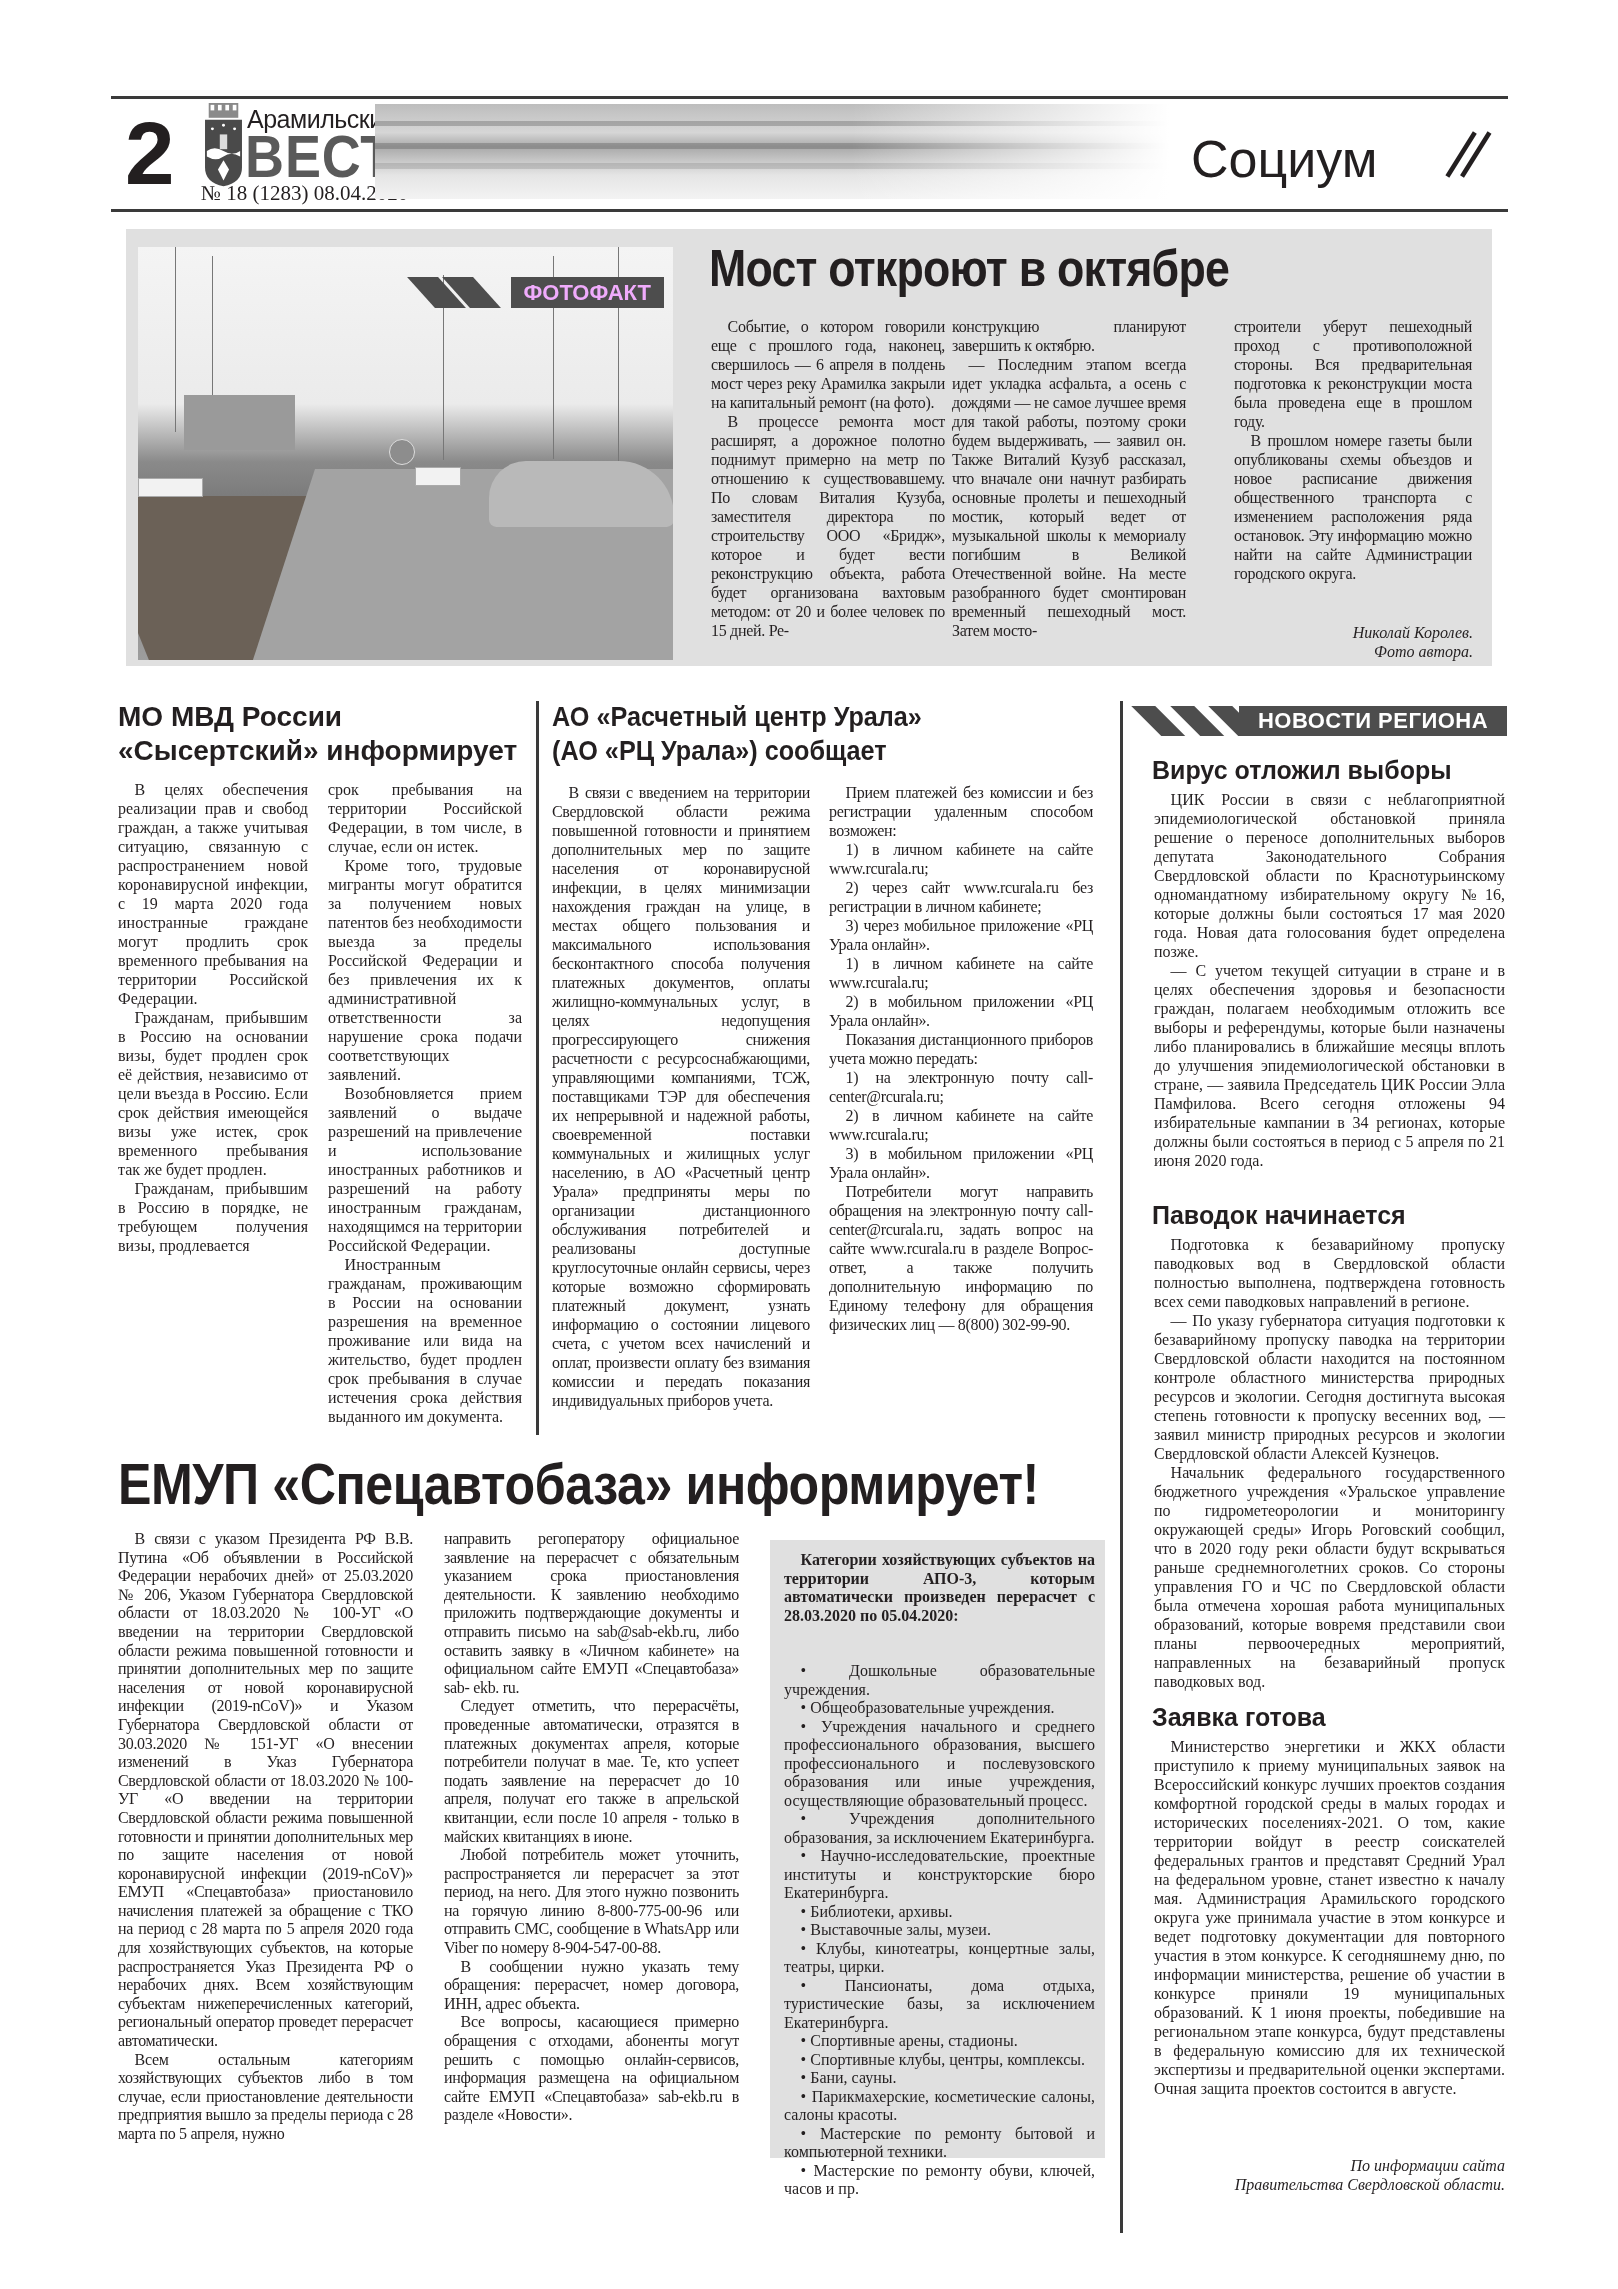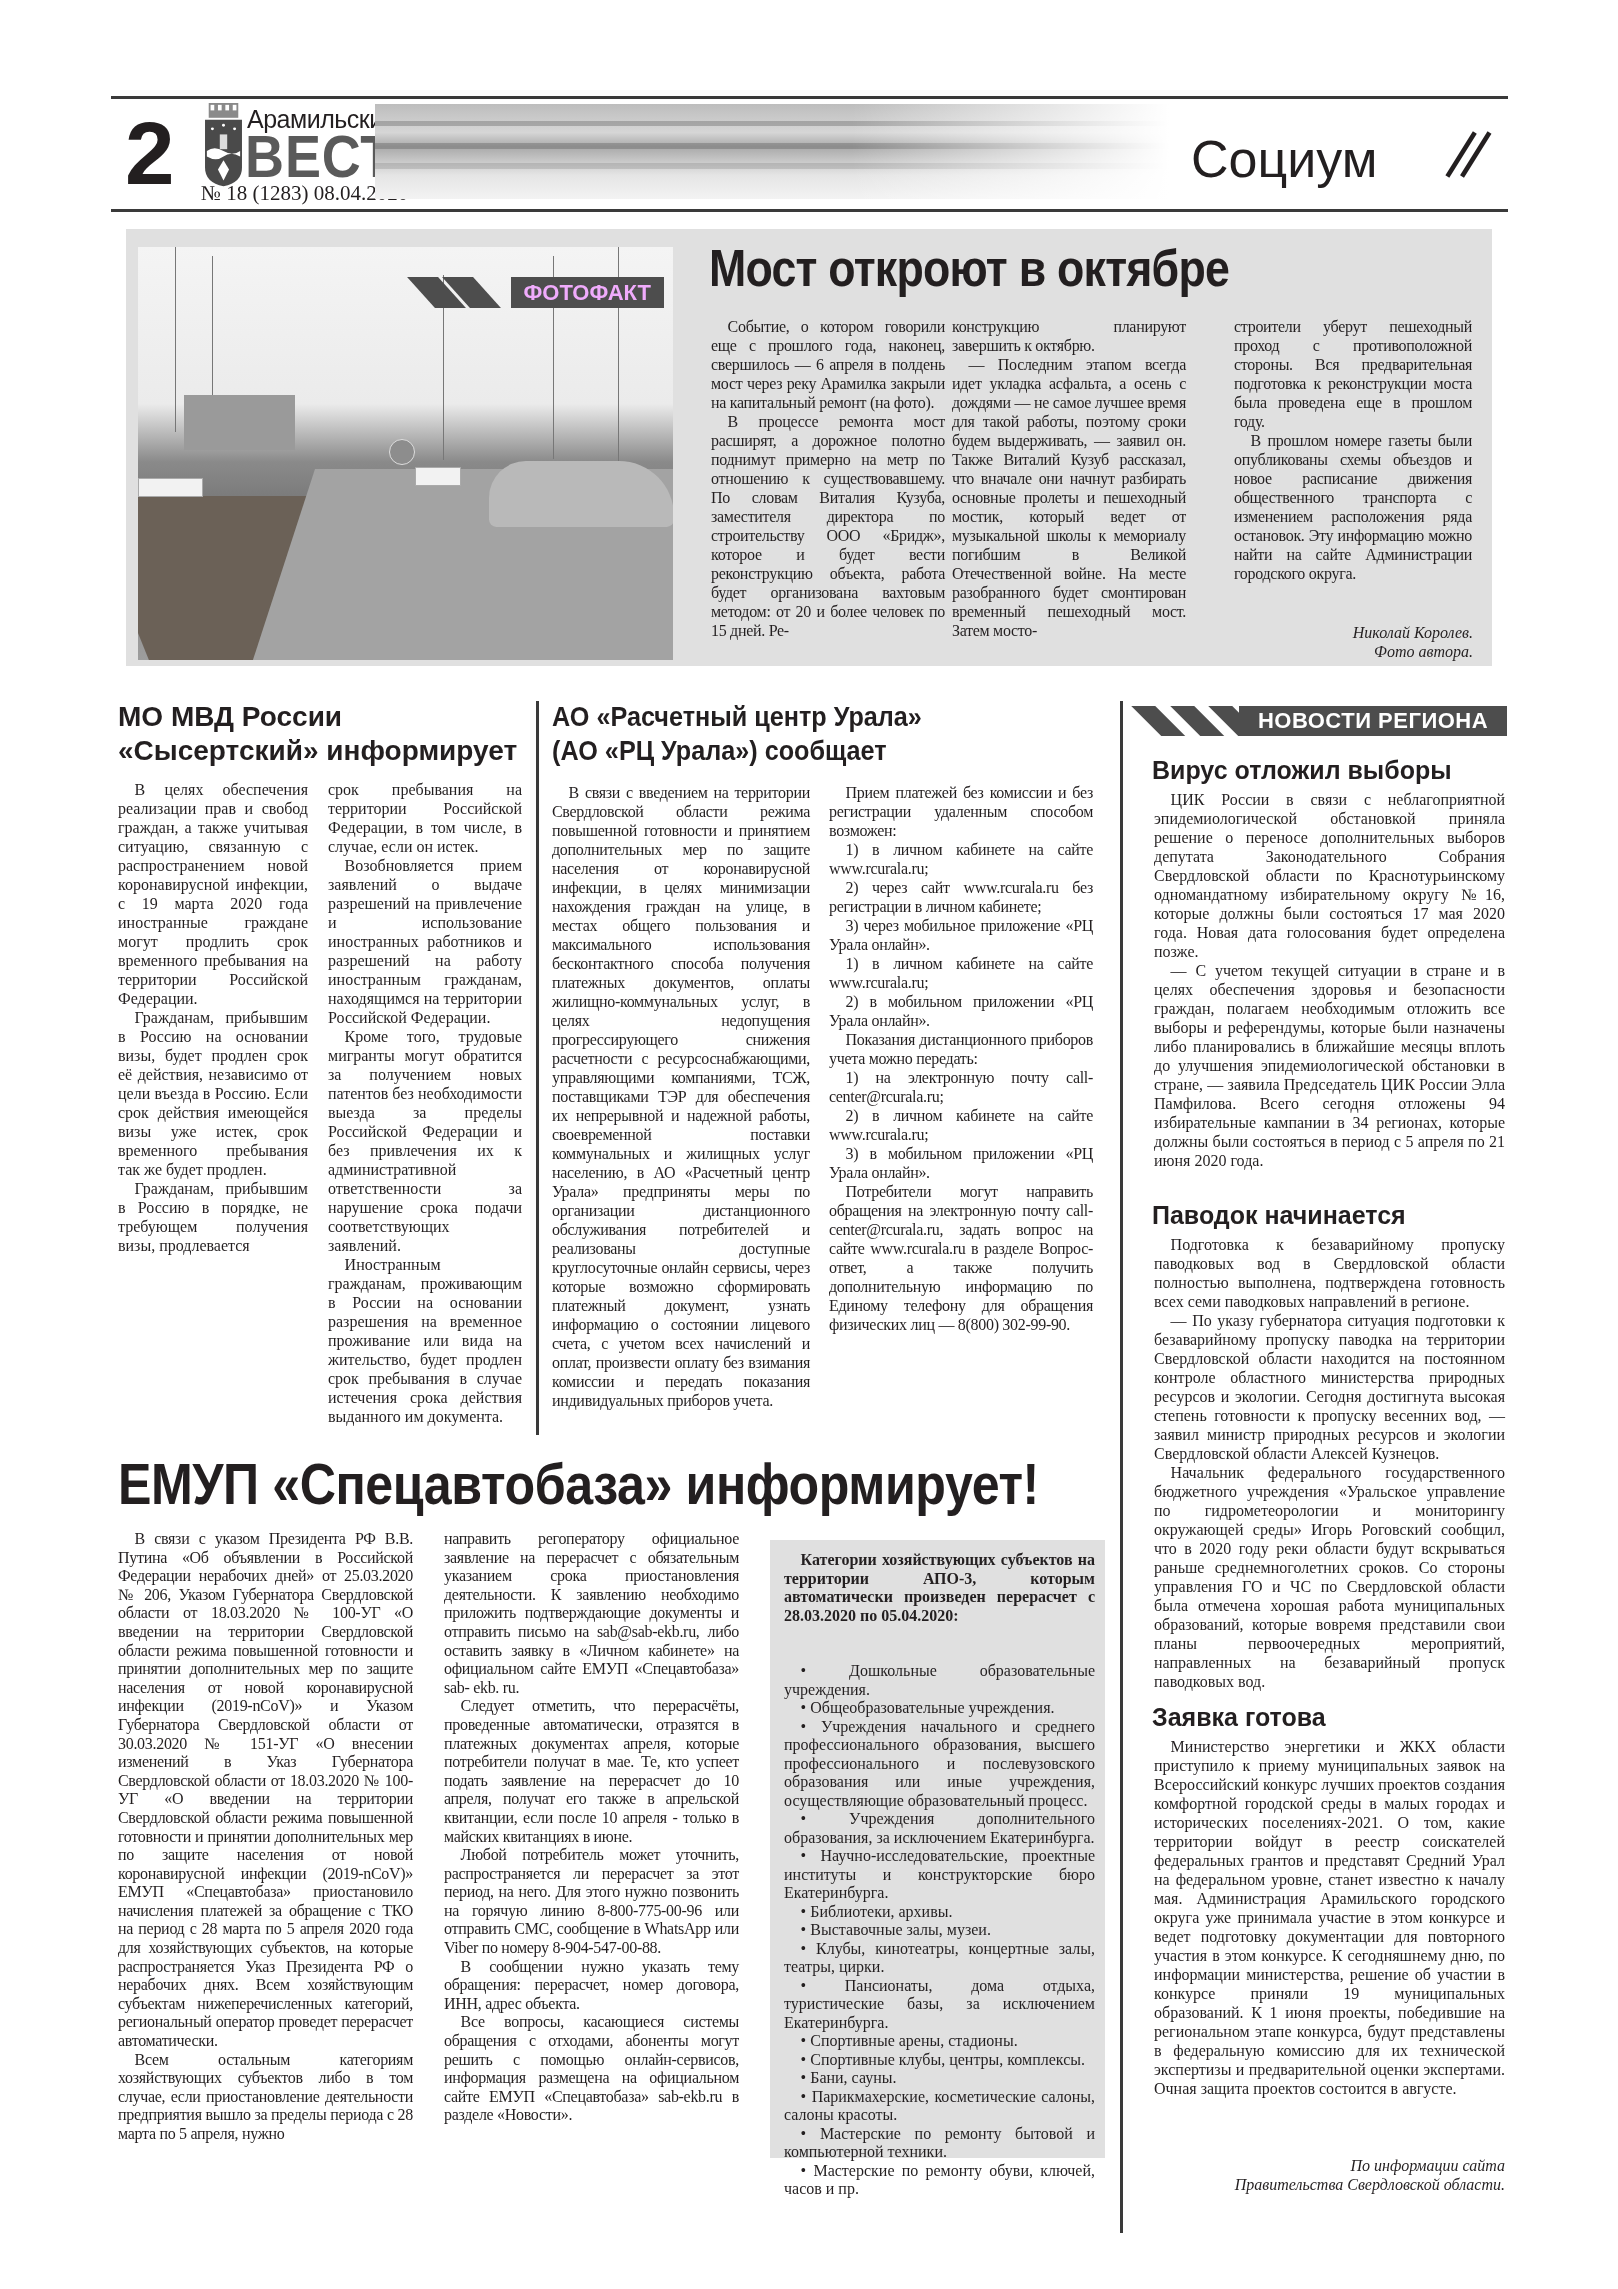--- a/index.html
+++ b/index.html
@@ -141,22 +141,22 @@
   <div>МО МВД России</div>
   <div>«Сысертский» информирует</div>
 </div>
 <div class="col small-col" style="left:118px;top:780px;width:190px;">
     <p>В целях обеспечения реализации прав и свобод граждан, а также учитывая ситуацию, связанную с распространением новой коронавирусной инфекции, с 19 марта 2020 года иностранные граждане могут продлить срок временного пребывания на территории Российской Федерации.</p>
     <p>Гражданам, прибывшим в Россию на основании визы, будет продлен срок её действия, независимо от цели въезда в Россию. Если срок действия имеющейся визы уже истек, срок временного пребывания так же будет продлен.</p>
     <p>Гражданам, прибывшим в Россию в порядке, не требующем получения визы, продлевается</p>
   </div>
 <div class="col small-col" style="left:328px;top:780px;width:194px;">
     <p style="text-indent: 0px;">срок пребывания на территории Российской Федерации, в том числе, в случае, если он истек.</p>
+    <p>Кроме того, трудовые мигранты могут обратится за получением новых патентов без необходимости выезда за пределы Российской Федерации и без привлечения их к административной ответственности за нарушение срока подачи соответствующих заявлений.</p>
     <p>Возобновляется прием заявлений о выдаче разрешений на привлечение и использование иностранных работников и разрешений на работу иностранным гражданам, находящимся на территории Российской Федерации.</p>
-    <p>Кроме того, трудовые мигранты могут обратится за получением новых патентов без необходимости выезда за пределы Российской Федерации и без привлечения их к административной ответственности за нарушение срока подачи соответствующих заявлений.</p>
     <p>Иностранным гражданам, проживающим в России на основании разрешения на временное проживание или вида на жительство, будет продлен срок пребывания в случае истечения срока действия выданного им документа.</p>
   </div>
 <div class="vline" style="left:536px;top:701px;height:734px;"></div>
 
 <div class="h2" style="left:552px;top:700px;font-size:28px;transform:scaleX(0.9);transform-origin:left top;white-space:nowrap;">
   <div>АО «Расчетный центр Урала»</div>
   <div>(АО «РЦ Урала») сообщает</div>
 </div>
 <div class="col narrow" style="left:552px;top:783px;width:258px;font-size:16px;line-height:19px;">
     <p>В связи с введением на территории Свердловской области режима повышенной готовности и принятием дополнительных мер по защите населения от коронавирусной инфекции, в целях минимизации нахождения граждан на улице, в местах общего пользования и максимального использования бесконтактного способа получения платежных документов, оплаты жилищно-коммунальных услуг, в целях недопущения прогрессирующего снижения расчетности с ресурсоснабжающими, управляющими компаниями, ТСЖ, поставщиками ТЭР для обеспечения их непрерывной и надежной работы, своевременной поставки коммунальных и жилищных услуг населению, в АО «Расчетный центр Урала» предприняты меры по организации дистанционного обслуживания потребителей и реализованы доступные круглосуточные онлайн сервисы, через которые возможно сформировать платежный документ, узнать информацию о состоянии лицевого счета, с учетом всех начислений и оплат, произвести оплату без взимания комиссии и передать показания индивидуальных приборов учета.</p>
@@ -209,21 +209,21 @@
 <div class="emup-head">ЕМУП «Спецавтобаза» информирует!</div>
 <div class="col narrow" style="left:118px;top:1530px;width:295px;font-size:16px;line-height:18.6px;">
     <p>В связи с указом Президента РФ В.В. Путина «Об объявлении в Российской Федерации нерабочих дней» от 25.03.2020 № 206, Указом Губернатора Свердловской области от 18.03.2020 № 100-УГ «О введении на территории Свердловской области режима повышенной готовности и принятии дополнительных мер по защите населения от новой коронавирусной инфекции (2019-nCoV)» и Указом Губернатора Свердловской области от 30.03.2020 № 151-УГ «О внесении изменений в Указ Губернатора Свердловской области от 18.03.2020 № 100-УГ «О введении на территории Свердловской области режима повышенной готовности и принятии дополнительных мер по защите населения от новой коронавирусной инфекции (2019-nCoV)» ЕМУП «Спецавтобаза» приостановило начисления платежей за обращение с ТКО на период с 28 марта по 5 апреля 2020 года для хозяйствующих субъектов, на которые распространяется Указ Президента РФ о нерабочих днях. Всем хозяйствующим субъектам нижеперечисленных категорий, региональный оператор проведет перерасчет автоматически.</p>
     <p>Всем остальным категориям хозяйствующих субъектов либо в том случае, если приостановление деятельности предприятия вышло за пределы периода с 28 марта по 5 апреля, нужно</p>
   </div>
 <div class="col narrow" style="left:444px;top:1530px;width:295px;font-size:16px;line-height:18.6px;">
     <p style="text-indent: 0px;">направить регоператору официальное заявление на перерасчет с обязательным указанием срока приостановления деятельности. К заявлению необходимо приложить подтверждающие документы и отправить письмо на sab@sab-ekb.ru, либо оставить заявку в «Личном кабинете» на официальном сайте ЕМУП «Спецавтобаза» sab- ekb. ru.</p>
     <p>Следует отметить, что перерасчёты, проведенные автоматически, отразятся в платежных документах апреля, которые потребители получат в мае. Те, кто успеет подать заявление на перерасчет до 10 апреля, получат его также в апрельской квитанции, если после 10 апреля - только в майских квитанциях в июне.</p>
     <p>Любой потребитель может уточнить, распространяется ли перерасчет за этот период, на него. Для этого нужно позвонить на горячую линию 8-800-775-00-96 или отправить СМС, сообщение в WhatsApp или Viber по номеру 8-904-547-00-88.</p>
     <p>В сообщении нужно указать тему обращения: перерасчет, номер договора, ИНН, адрес объекта.</p>
-    <p>Все вопросы, касающиеся системы обращения с отходами, абоненты могут решить с помощью онлайн-сервисов, информация размещена на официальном сайте ЕМУП «Спецавтобаза» sab-ekb.ru в разделе «Новости».</p>
+    <p>Все вопросы, касающиеся примерно обращения с отходами, абоненты могут решить с помощью онлайн-сервисов, информация размещена на официальном сайте ЕМУП «Спецавтобаза» sab-ekb.ru в разделе «Новости».</p>
   </div>
 
 <div class="cat-box">
   <div class="title">Категории хозяйствующих субъектов на территории АПО-3, которым автоматически произведен перерасчет с 28.03.2020 по 05.04.2020:</div>
   <ul id="cat-list">
       <li>Дошкольные образовательные учреждения.</li>
       <li>Общеобразовательные учреждения.</li>
       <li>Учреждения начального и среднего профессионального образования, высшего профессионального и послевузовского образования или иные учреждения, осуществляющие образовательный процесс.</li>
       <li>Учреждения дополнительного образования, за исключением Екатеринбурга.</li>
       <li>Научно-исследовательские, проектные институты и конструкторские бюро Екатеринбурга.</li>

